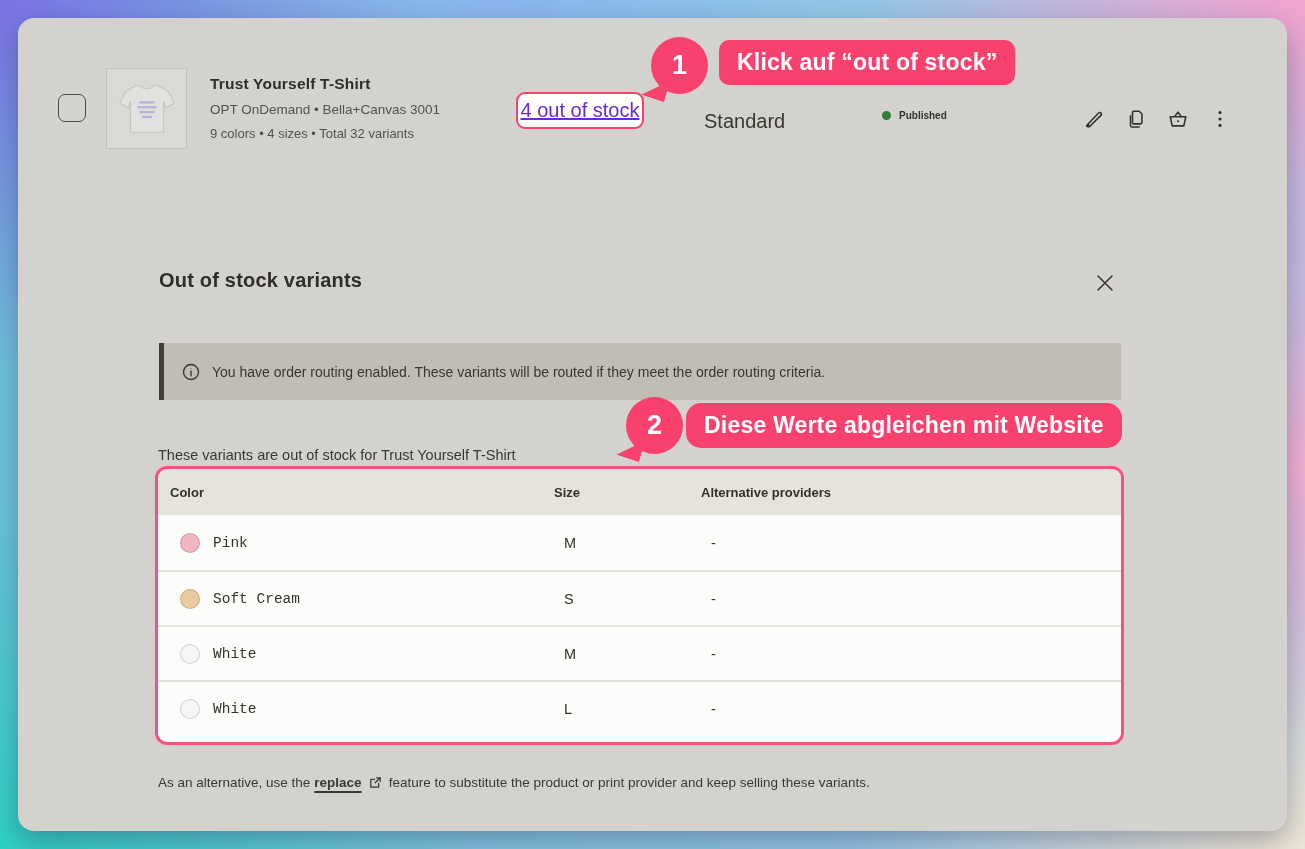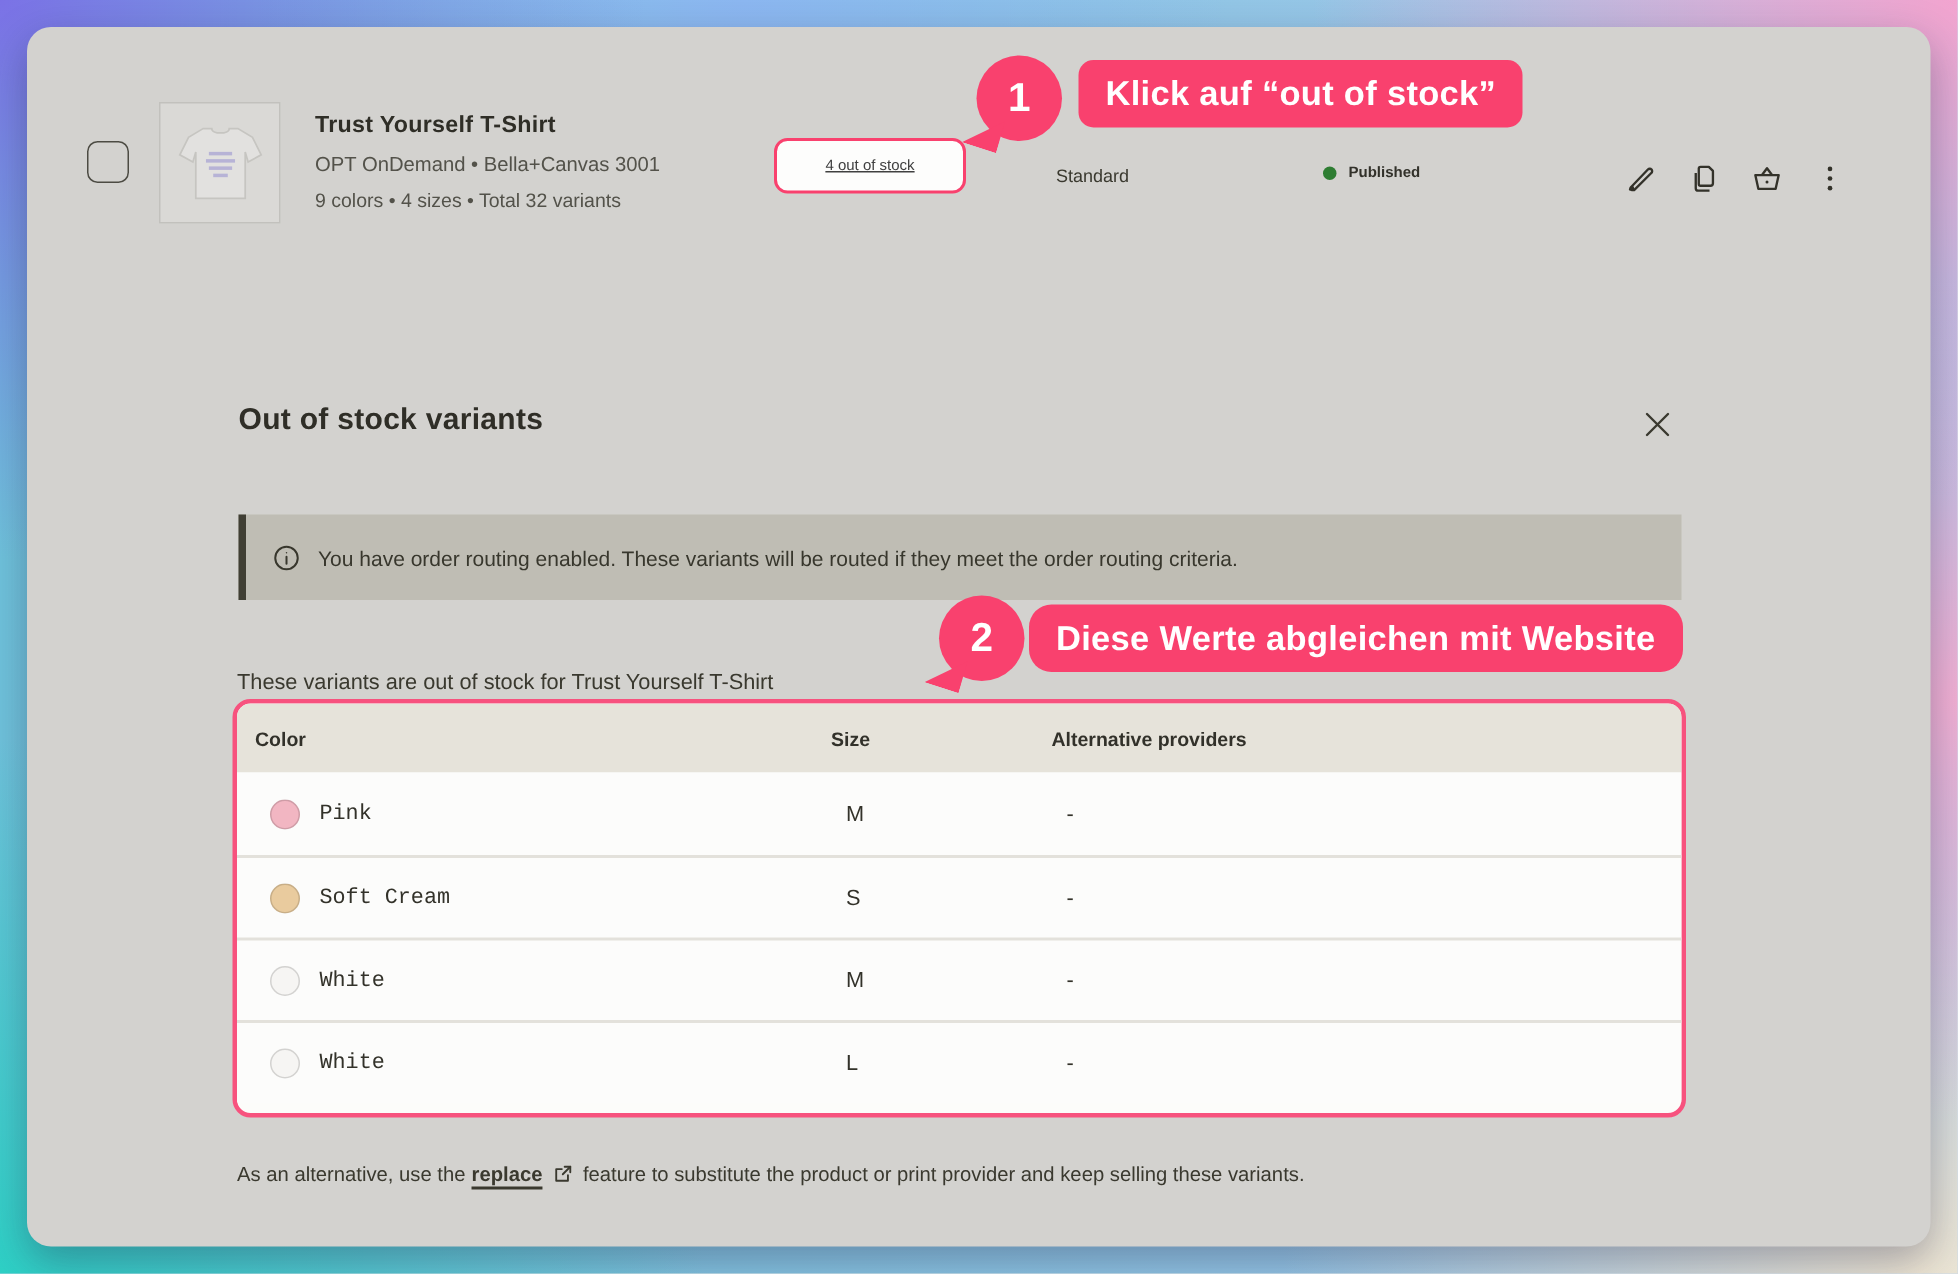--- a/index.html
+++ b/index.html
@@ -36,23 +36,23 @@
   .prod-text { left:192px; top:57px; }
   .prod-title { font-size:15.5px; font-weight:bold; color:#2f2e27; letter-spacing:.2px; }
   .prod-sub { font-size:13.5px; color:#53524a; margin-top:9px; }
   .prod-meta { font-size:13px; color:#53524a; margin-top:9px; }
 
   .stock-box {
     left:498px; top:74px; width:128px; height:37px;
     background:#fdfdfc; border:2.5px solid var(--accent,#f9416e); border-radius:9px;
     display:flex; align-items:center; justify-content:center;
   }
-  .stock-link { font-size:10px; color:#404040; text-decoration:underline; cursor:pointer; }
-
-  .shipping { left:686px; top:92px; font-size:12px; color:#3a392f; }
+  .stock-link { font-size:20px; color:#6d28d9; text-decoration:underline; cursor:pointer; }
+
+  .shipping { left:686px; top:92px; font-size:20px; color:#3a392f; }
   .status { left:864px; top:92px; display:flex; align-items:center; gap:8px; }
   .status-dot { width:9px; height:9px; border-radius:50%; background:#2e7d32; }
   .status-label { font-size:10px; font-weight:bold; color:#32312a; }
 
   .icon-row { left:1064px; top:89px; display:flex; gap:18px; color:#33322a; }
   .icon-btn { width:24px; height:24px; cursor:pointer; display:flex; align-items:center; justify-content:center; }
   .icon-btn svg { width:22px; height:22px; }
 
   
   .bubble {

